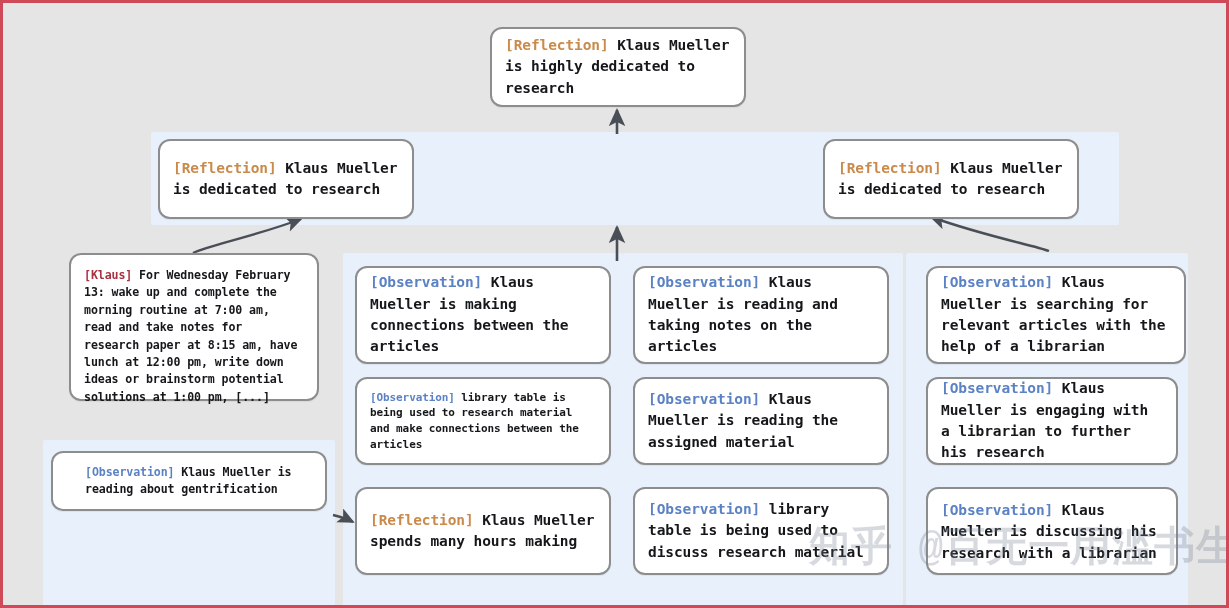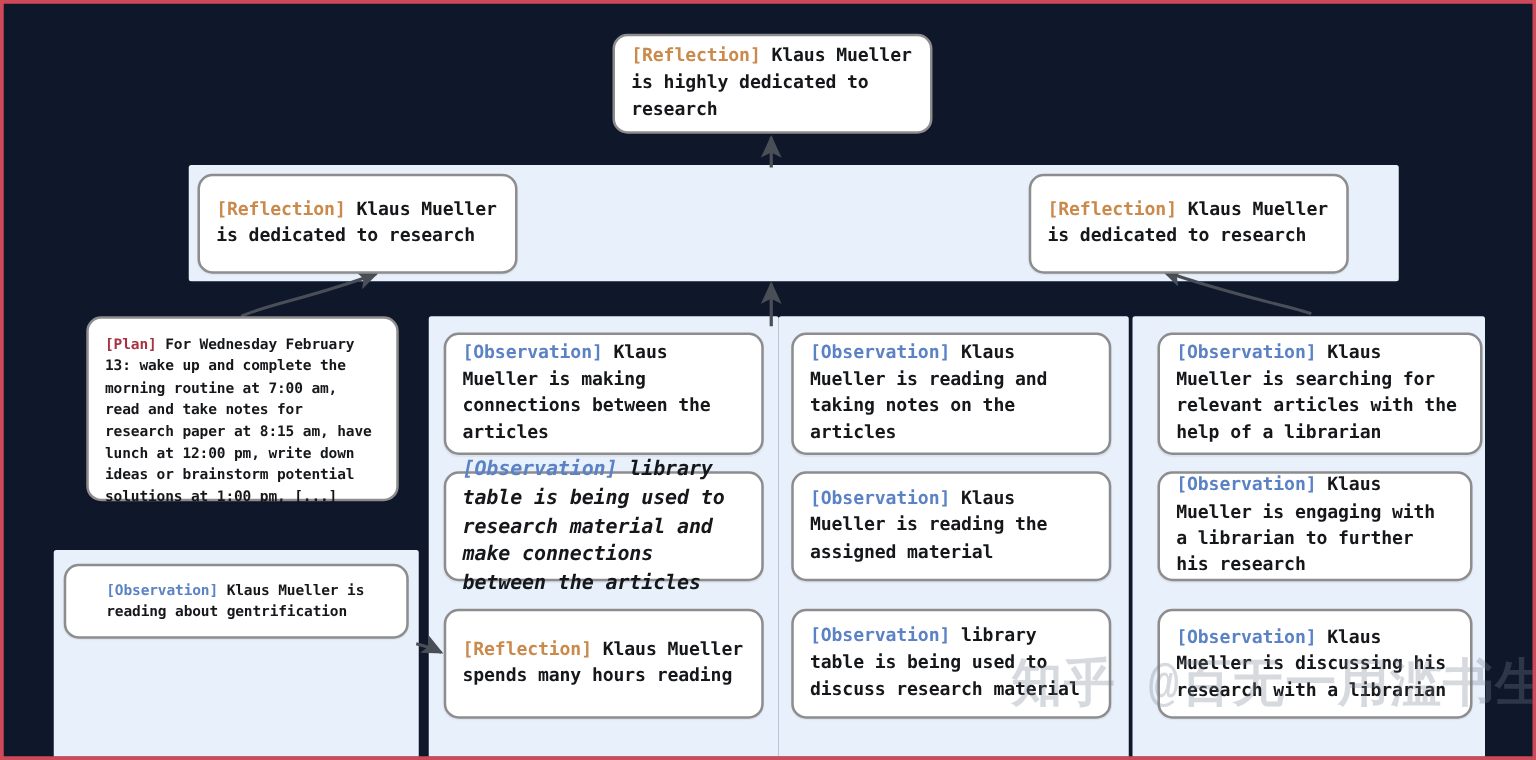--- a/index.html
+++ b/index.html
@@ -4,21 +4,21 @@
 <style>
   html, body {
     margin: 0;
     padding: 0;
     background: #ffffff;
   }
   #page {
     position: relative;
     width: 1229px;
     height: 608px;
-    background: #0f172a;
+    background: #e5e5e5;
     border: 3px solid #cf4a58;
     box-sizing: border-box;
     overflow: hidden;
     font-family: "DejaVu Sans Mono", "Liberation Mono", monospace;
   }
 
   
   .band {
     position: absolute;
     background: #e8f0fb;
@@ -53,21 +53,21 @@
     letter-spacing: -0.1px;
     display: flex;
     align-items: center;
     box-shadow: 0 1px 1px rgba(0,0,0,0.06);
   }
   .node .txt { display: block; width: 100%; }
   .tag-reflection { color: #c98a4b; font-weight: bold; }
   .tag-observation { color: #5b82c4; font-weight: bold; }
   .tag-plan { color: #a83241; font-weight: bold; }
 
-  .small { font-size: 16px; line-height: 1.42; font-style: italic; }
+  .small { font-size: 11px; line-height: 1.42; }
   .tiny  { font-size: 11.6px; line-height: 1.5; }
 
   
   #n-top        { left: 487px; top: 24px;  width: 256px; height: 80px; }
 
   
   #n-refl-1     { left: 155px; top: 136px; width: 256px; height: 80px; }
   #n-refl-2     { left: 487px; top: 136px; width: 256px; height: 80px; }
   #n-refl-3     { left: 820px; top: 136px; width: 256px; height: 80px; }
 
@@ -142,35 +142,35 @@
   </div>
 
   <div class="node" id="n-refl-1">
     <span class="txt"><span class="tag-reflection">[Reflection]</span><span> Klaus Mueller is dedicated to research</span></span>
   </div>
   <div class="node" id="n-refl-3">
     <span class="txt"><span class="tag-reflection">[Reflection]</span><span> Klaus Mueller is dedicated to research</span></span>
   </div>
 
   <div class="node tiny" id="n-plan">
-    <span class="txt"><span class="tag-plan">[Plan]</span><span> For Wednesday February 13: wake up and complete the morning routine at 7:00 am, read and take notes for research paper at 8:15 am, have lunch at 12:00 pm, write down ideas or brainstorm potential solutions at 1:00 pm, [...]</span></span>
+    <span class="txt"><span class="tag-plan">[Klaus]</span><span> For Wednesday February 13: wake up and complete the morning routine at 7:00 am, read and take notes for research paper at 8:15 am, have lunch at 12:00 pm, write down ideas or brainstorm potential solutions at 1:00 pm, [...]</span></span>
   </div>
 
   <div class="node tiny" id="n-obs-l1">
     <span class="txt"><span class="tag-observation">[Observation]</span><span> Klaus Mueller is reading about gentrification</span></span>
   </div>
 
   <div class="node" id="n-mid-l1">
     <span class="txt"><span class="tag-observation">[Observation]</span><span> Klaus Mueller is making connections between the articles</span></span>
   </div>
   <div class="node small" id="n-mid-l2">
     <span class="txt"><span class="tag-observation">[Observation]</span><span> library table is being used to research material and make connections between the articles</span></span>
   </div>
   <div class="node" id="n-mid-l3">
-    <span class="txt"><span class="tag-reflection">[Reflection]</span><span> Klaus Mueller spends many hours reading</span></span>
+    <span class="txt"><span class="tag-reflection">[Reflection]</span><span> Klaus Mueller spends many hours making</span></span>
   </div>
 
   <div class="node" id="n-mid-r1">
     <span class="txt"><span class="tag-observation">[Observation]</span><span> Klaus Mueller is reading and taking notes on the articles</span></span>
   </div>
   <div class="node" id="n-mid-r2">
     <span class="txt"><span class="tag-observation">[Observation]</span><span> Klaus Mueller is reading the assigned material</span></span>
   </div>
   <div class="node" id="n-mid-r3">
     <span class="txt"><span class="tag-observation">[Observation]</span><span> library table is being used to discuss research material</span></span>

